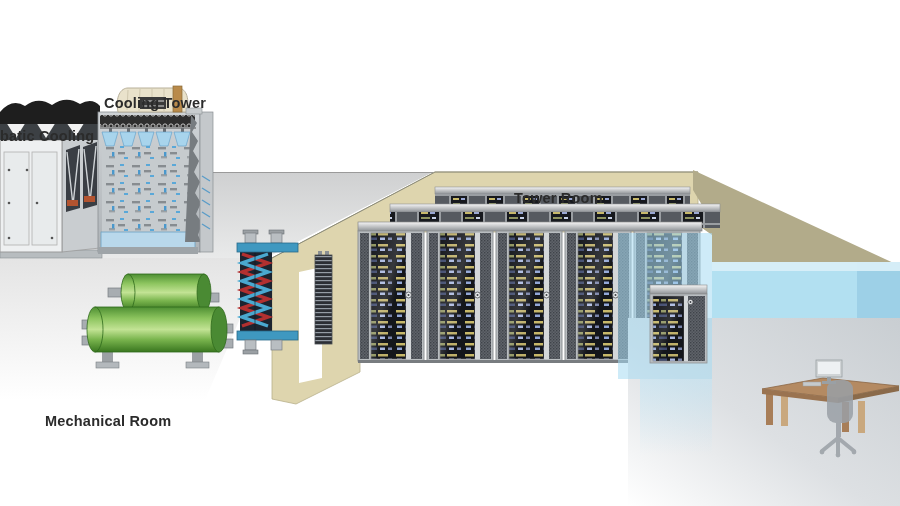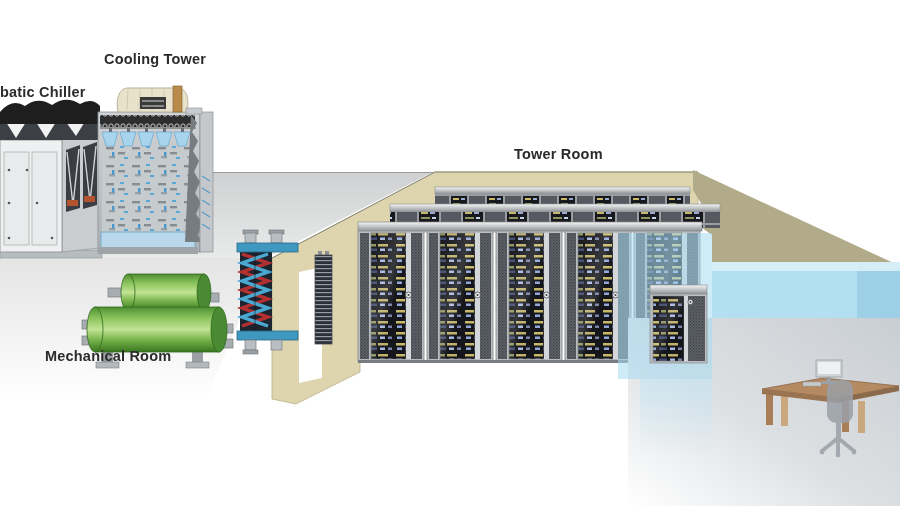--- a/index.html
+++ b/index.html
@@ -1,20 +1,20 @@
 <!DOCTYPE html>
 <html style="--label_text: #2b2b2b; --wall_tan: #ded5ae; --wall_khaki: #b2ab8a; --glass_blue: #aedef0; --glass_blue_side: #9ccfe6; --glass_blue_top: #d8eef8; --panel_blue: #a6daf2; --water_blue: #b9d8eb; --spray_blue: #a8d4ec; --tank_green: #5fa33c; --hx_red: #b23030; --hx_blue: #4aa8d0; --hx_bar_blue: #3f98c0; --rack_dark: #14161b; --rack_mesh: #60646a; --outdoor_gray: #d2d3d4; --floor_gray: #c9ced2; --desk_wood: #b48a62; --chair_gray: #9aa0a6; --led_yellow: #c8b96a; --led_blue: #93a8d8;"><head>
 <meta charset="utf-8">
 <style>
   html,body{margin:0;padding:0;background:#fff;}
   .stage{position:relative;width:900px;height:506px;background:#fff;overflow:hidden;
          font-family:"Liberation Sans",sans-serif;}
   .stage svg{position:absolute;left:0;top:0;}
   .label{position:absolute;white-space:nowrap;font-weight:700;font-size:14.5px;
-         letter-spacing:.2px;color:var(--label_text,#2b2b2b);}
+         letter-spacing:.2px;color:var(--label_text,#2b2b2b);margin-top:44px;}
 </style>
 </head>
 <body>
 
 <div class="stage">
 
 <svg width="900" height="506" viewBox="0 0 900 506">
   <defs>
     <linearGradient id="silver" x1="0" y1="0" x2="0" y2="1">
       <stop offset="0" stop-color="#f6f6f6"></stop>
@@ -285,18 +285,18 @@
     <rect x="245" y="233" width="11" height="10" fill="#b9bec2" stroke="#7a7f83" stroke-width="0.7"></rect>
     <rect x="271" y="233" width="11" height="10" fill="#b9bec2" stroke="#7a7f83" stroke-width="0.7"></rect>
     <rect x="237" y="243" width="61" height="9" style="fill:var(--hx_bar_blue,#3f98c0)" stroke="#2a6a8a" stroke-width="0.8"></rect>
     <rect x="237" y="331" width="61" height="9" style="fill:var(--hx_bar_blue,#3f98c0)" stroke="#2a6a8a" stroke-width="0.8"></rect>
     <rect x="245" y="340" width="11" height="10" fill="#b9bec2" stroke="#7a7f83" stroke-width="0.7"></rect>
     <rect x="271" y="340" width="11" height="10" fill="#b9bec2" stroke="#7a7f83" stroke-width="0.7"></rect>
     <rect x="243" y="350" width="15" height="4" fill="#9ba0a4" stroke="#6a6f73" stroke-width="0.6"></rect>
   </g>
 </svg>
 
-<div class="label" style="left:0px;top:84px">batic Chiller</div>
+<div class="label" style="left:0px;top:84px">batic Cooling</div>
 <div class="label" style="left:104px;top:51px">Cooling Tower</div>
 <div class="label" style="left:514px;top:146px">Tower Room</div>
-<div class="label" style="left:45px;top:348px">Mechanical Room</div>
+<div class="label" style="left:45px;top:369px">Mechanical Room</div>
 
 </div>
 
 </body></html>

